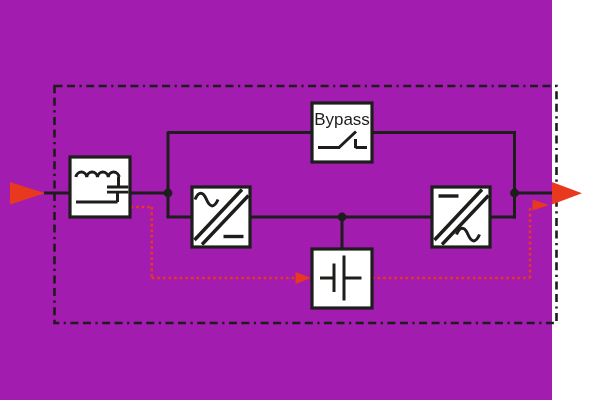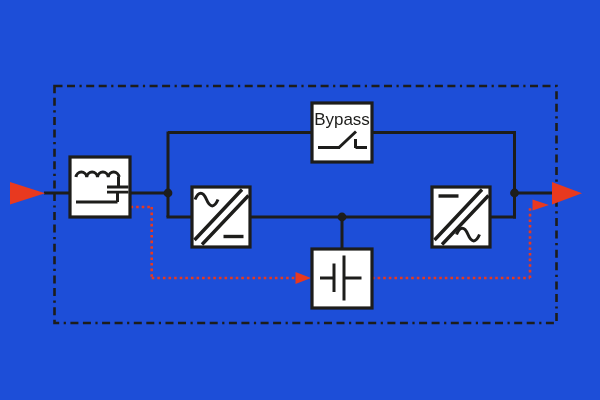--- a/index.html
+++ b/index.html
@@ -6,23 +6,23 @@
     margin: 0;
     padding: 0;
     background: #ffffff;
     width: 600px;
     height: 400px;
     overflow: hidden;
     font-family: "Liberation Sans", sans-serif;
   }
   .stage {
     position: relative;
-    width: 600px;
+    width: 552px;
     height: 400px;
-    background: #1d4ed8;
+    background: #a21caf;
   }
   svg { display: block; }
   text.block-label {
     font-family: "Liberation Sans", "DejaVu Sans", sans-serif;
     font-size: 17px;
     fill: #1d1d1b;
     text-anchor: middle;
   }
 </style>
 </head>

